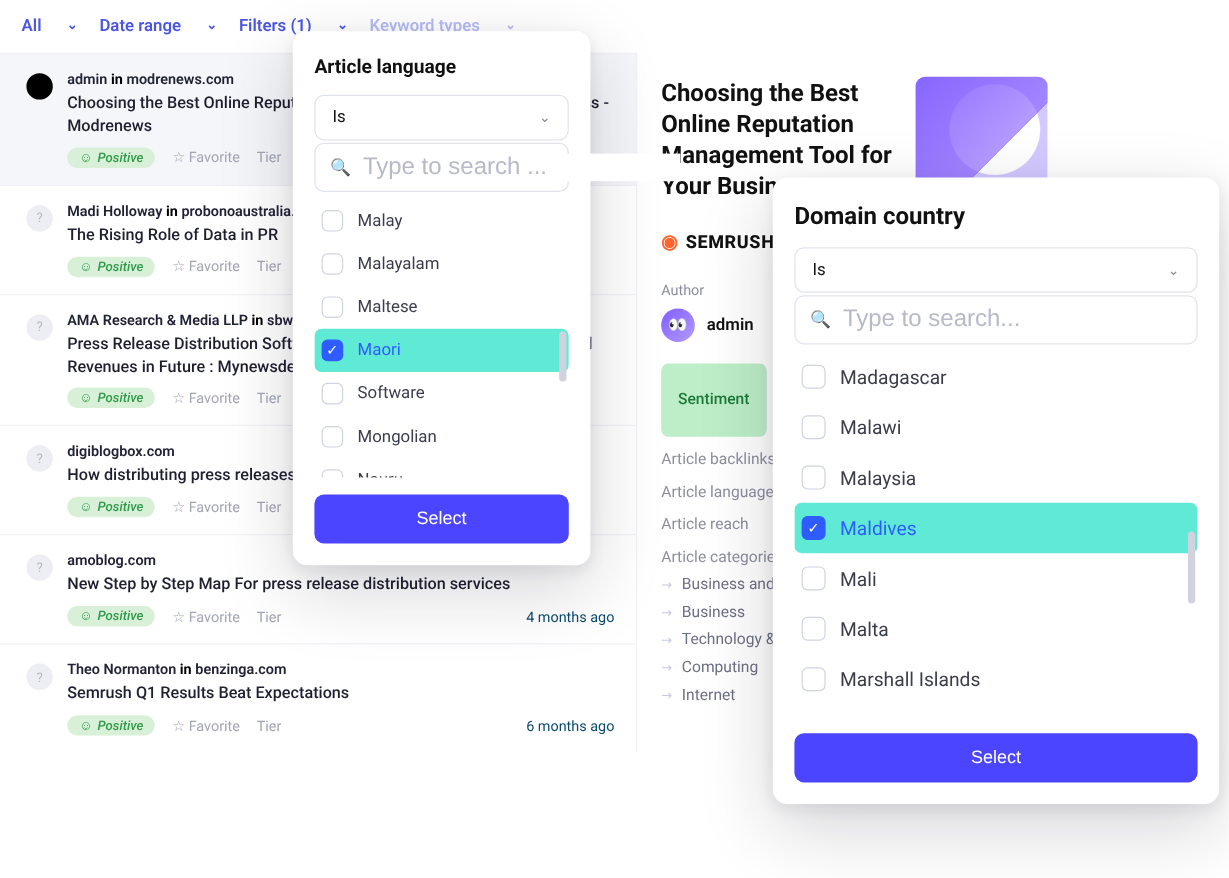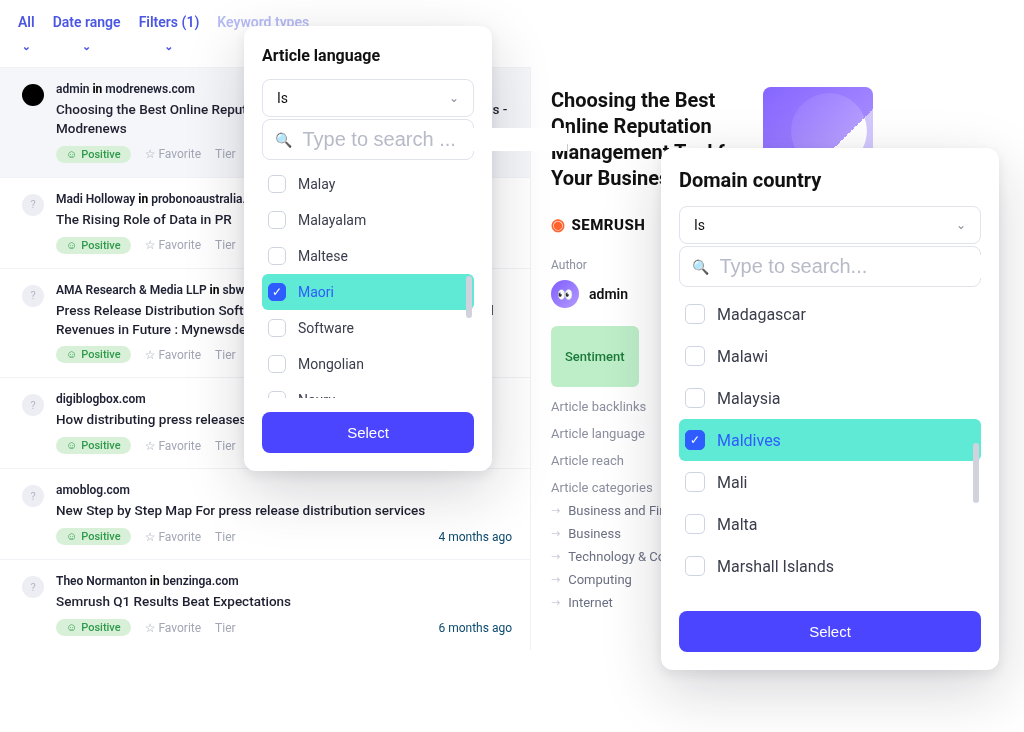--- a/index.html
+++ b/index.html
@@ -1,36 +1,36 @@
 <!DOCTYPE html>
 <html><head>
 <meta charset="utf-8">
 <style>
   * { box-sizing: border-box; margin: 0; padding: 0; }
   body { font-family: -apple-system, BlinkMacSystemFont, "Segoe UI", Roboto, sans-serif; background: #fff; color: #111; width: 1024px; height: 732px; overflow: hidden; position: relative; }
 
   
   .filterbar { display: flex; gap: 18px; padding: 14px 18px; font-size: 14px; font-weight: 600; color: #4b56e2; }
-  .filterbar .chip { display: flex; align-items: center; gap: 10px; cursor: pointer; flex-direction: column; }
+  .filterbar .chip { display: flex; align-items: flex-start; gap: 21px; cursor: pointer; }
   .filterbar .chev { font-size: 11px; color: #4b56e2; }
 
   
   .main { display: flex; }
   .list { width: 530px; }
   .article { display: flex; gap: 12px; padding: 14px 18px 14px 22px; border-top: 1px solid #f1f2f5; }
   .article.selected { background: #f5f6f9; }
   .avatar { width: 22px; height: 22px; border-radius: 50%; background: #000; flex-shrink: 0; margin-top: 2px; }
   .avatar.q { background: #eceef3; color: #b5b9c6; display: flex; align-items: center; justify-content: center; font-size: 11px; }
   .article-body { flex: 1; min-width: 0; }
   .byline { font-size: 12px; color: #6b7083; margin-bottom: 4px; }
   .byline .author { font-weight: 600; color: #202335; }
   .byline .in { font-weight: 700; color: #000000; }
   .title { font-size: 13.5px; font-weight: 500; color: #1e2030; line-height: 1.4; margin-bottom: 8px; }
   .meta-row { display: flex; align-items: center; gap: 14px; font-size: 12px; color: #a2a6b5; }
-  .pill-positive { background: #d8f0d8; color: #2e9a4a; padding: 2px 10px; border-radius: 11px; font-size: 11px; font-weight: 500; display: inline-flex; align-items: center; gap: 4px; }
+  .pill-positive { background: #d8f0d8; color: #2e9a4a; padding: 2px 10px; border-radius: 11px; font-size: 11px; font-weight: 500; display: inline-flex; align-items: center; gap: 4px; font-style: italic; }
   .pill-positive::before { content: "☺"; font-size: 11px; }
   .meta-row .link { color: #a2a6b5; cursor: pointer; }
   .meta-row .fav::before { content: "☆ "; }
   .timestamp { margin-left: auto; font-size: 12px; color: #0c4a6e; }
 
   
   .detail { flex: 1; padding: 20px 20px 0 20px; border-left: 1px solid #f1f2f5; }
   .detail-head { display: flex; gap: 12px; }
   .detail-title { font-size: 20px; font-weight: 700; line-height: 1.3; max-width: 200px; }
   .detail-illu { width: 110px; height: 110px; background: linear-gradient(135deg,#8a6bff 0%,#b49bff 60%,#fff 60%); border-radius: 8px; flex-shrink: 0; position: relative; overflow: hidden; }
@@ -61,21 +61,21 @@
   .opt.hl .cb { background: #2f5cff; border-color: #2f5cff; color: #fff; }
   .opt.hl .cb::after { content: "✓"; font-size: 12px; }
   .scroll-ind { position: absolute; right: 2px; width: 6px; background: #d0d3de; border-radius: 4px; }
   .btn-primary { width: 100%; background: #4b45ff; color: #fff; border: none; padding: 12px; border-radius: 8px; font-size: 15px; font-weight: 500; cursor: pointer; margin-top: 14px; }
 
   
   .pop-lang { top: 26px; left: 244px; width: 248px; }
   .pop-lang .scroll-ind { top: 110px; height: 42px; }
 
   
-  .pop-country { top: 148px; left: 661px; width: 338px; }
+  .pop-country { top: 148px; left: 644px; width: 372px; }
   .pop-country h3 { font-size: 20px; }
   .pop-country .opts { max-height: 300px; }
   .pop-country .opt { font-size: 16px; padding: 11px 6px; }
   .pop-country .opt .cb { width: 20px; height: 20px; }
   .pop-country .scroll-ind { top: 150px; height: 60px; }
   .pop-country .btn-primary { margin-top: 18px; }
 
 </style>
 </head>
 <body>

